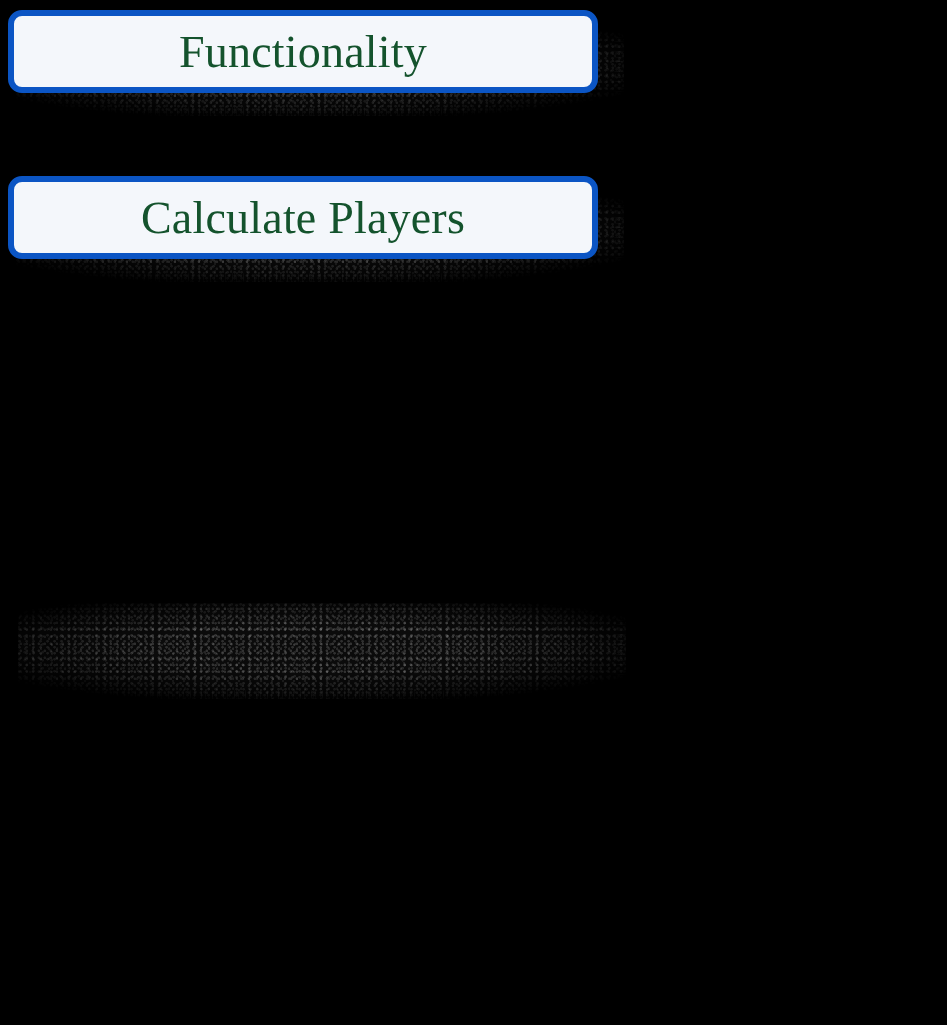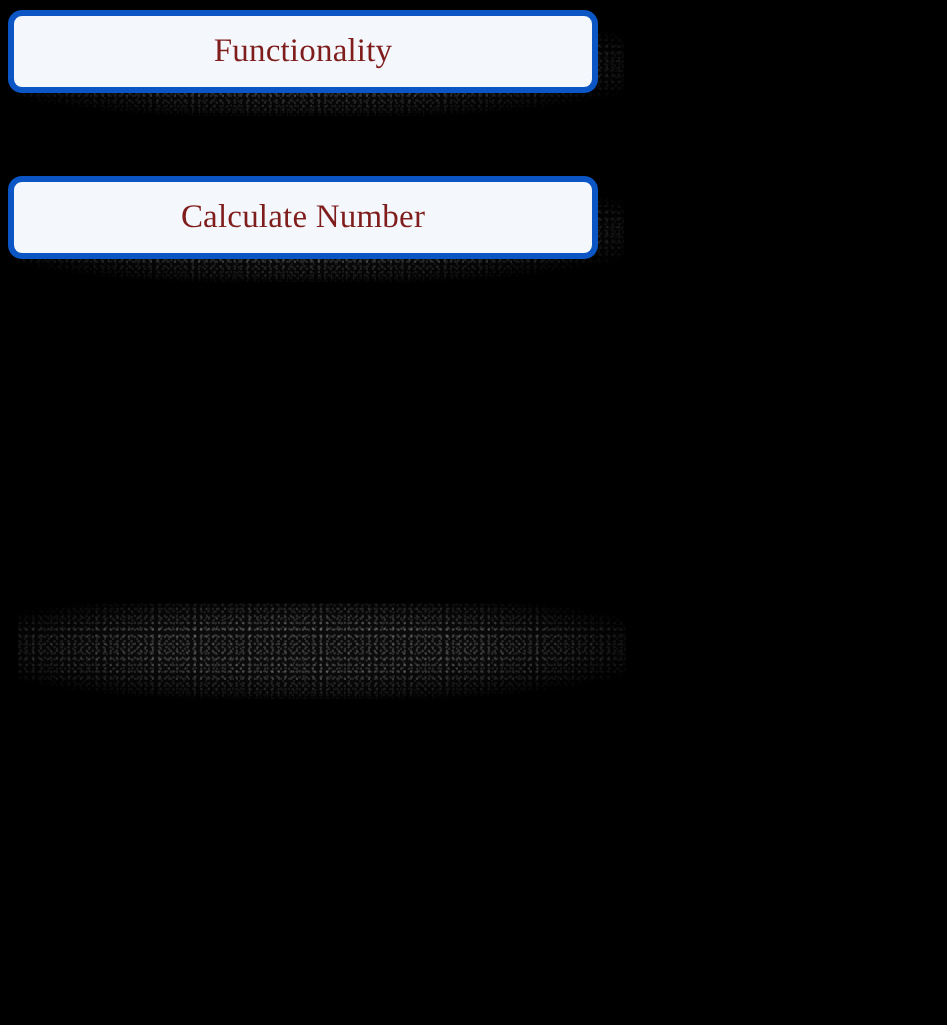--- a/index.html
+++ b/index.html
@@ -23,23 +23,23 @@
     box-sizing: border-box;
     background: #F4F7FB;
     border: 6px solid #0B55C4;
     border-radius: 14px;
     display: flex;
     align-items: center;
     justify-content: center;
     z-index: 3;
   }
   .node-label {
-    color: #7f1d1d;
+    color: #14532d;
     font-family: "Liberation Serif", "DejaVu Serif", serif;
-    font-size: 33px;
+    font-size: 46px;
     font-weight: 400;
     line-height: 1;
     letter-spacing: 0.2px;
     white-space: nowrap;
     text-rendering: geometricPrecision;
   }
 
   
   .node-shadow {
     position: absolute;
@@ -100,18 +100,18 @@
 
 <div id="canvas">
 
   <div class="node-shadow" style="left:16px; top:20px; width:608px; height:96px;"></div>
   <div class="node" style="left:8px; top:10px; width:590px; height:83px;">
     <span class="node-label">Functionality</span>
   </div>
 
   <div class="node-shadow" style="left:16px; top:186px; width:608px; height:96px;"></div>
   <div class="node" style="left:8px; top:176px; width:590px; height:83px;">
-    <span class="node-label">Calculate Number</span>
+    <span class="node-label">Calculate Players</span>
   </div>
 
   <div class="node-shadow" style="left:18px; top:603px; width:608px; height:96px;"></div>
 
 </div>
 
 </body></html>

